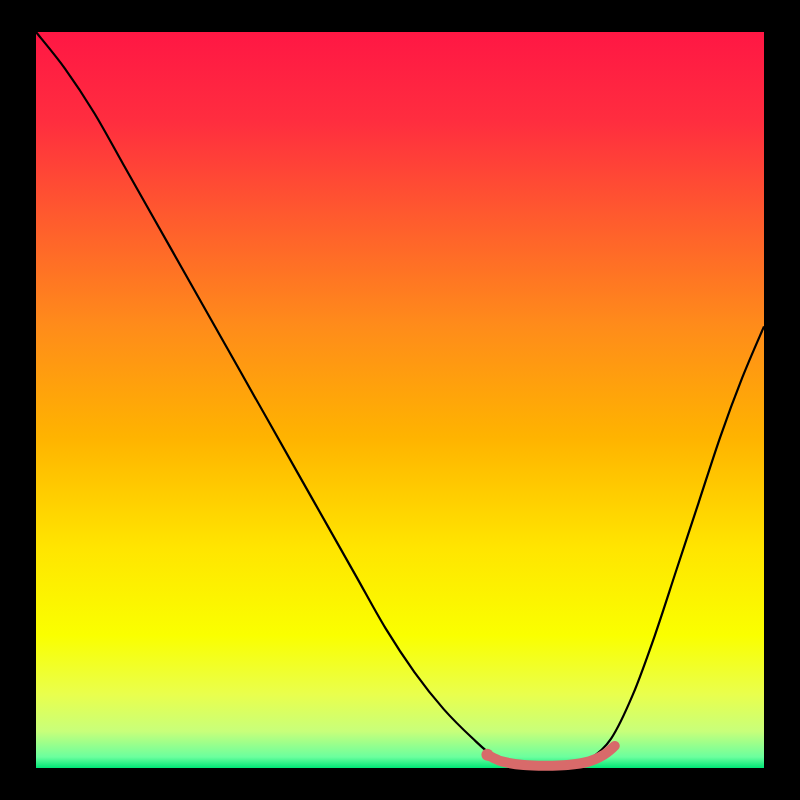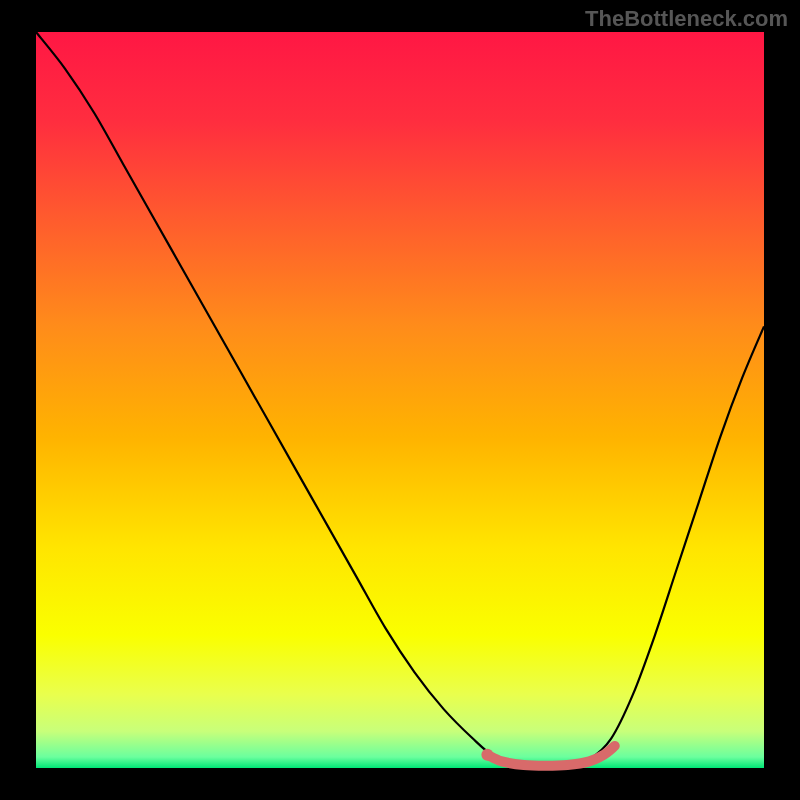--- a/index.html
+++ b/index.html
@@ -14,21 +14,20 @@
     font-weight: bold;
     color: #565656;
     z-index: 10;
   }
   svg { position: absolute; top: 0; left: 0; }
 </style>
 </head>
 <body>
 <div class="container">
 
-<div class="watermark">TheBottleneck.com</div>
 
 <svg id="chart-svg" width="800" height="800" viewBox="0 0 800 800">
   <defs>
     <linearGradient id="bg-grad" x1="0" y1="0" x2="0" y2="1">
           <stop offset="0%" stop-color="#ff1744"></stop>
           <stop offset="12%" stop-color="#ff2d3f"></stop>
           <stop offset="25%" stop-color="#ff5a2e"></stop>
           <stop offset="40%" stop-color="#ff8c1a"></stop>
           <stop offset="55.00000000000001%" stop-color="#ffb300"></stop>
           <stop offset="70%" stop-color="#ffe500"></stop>

